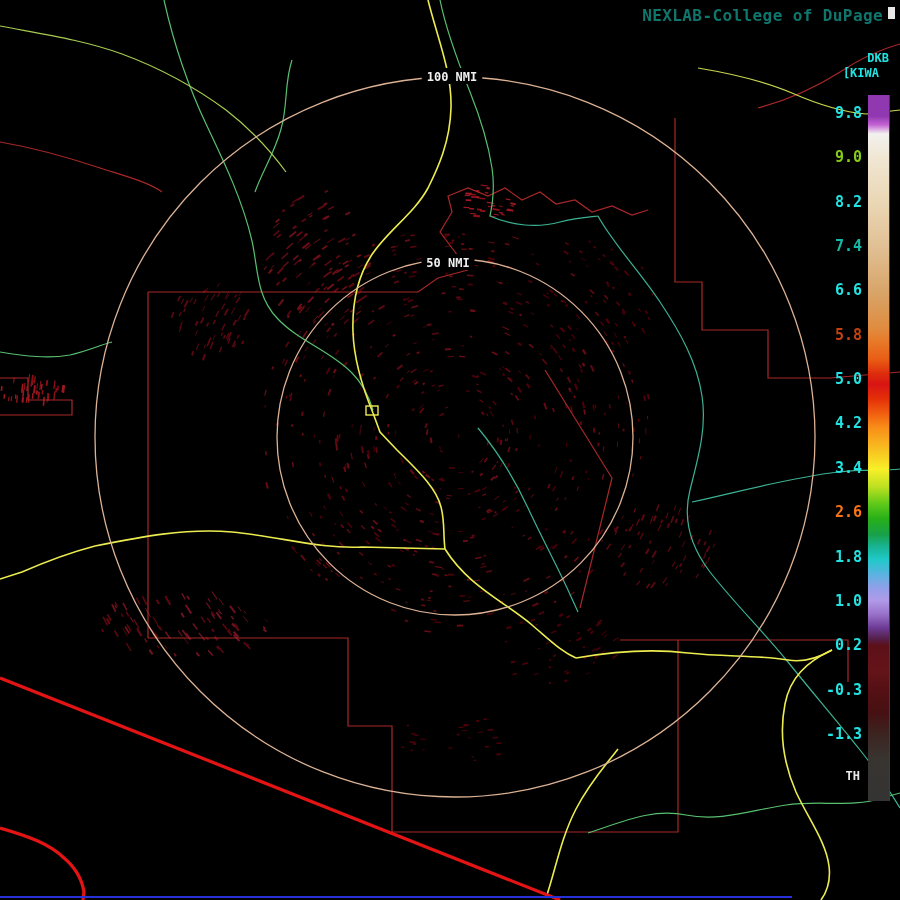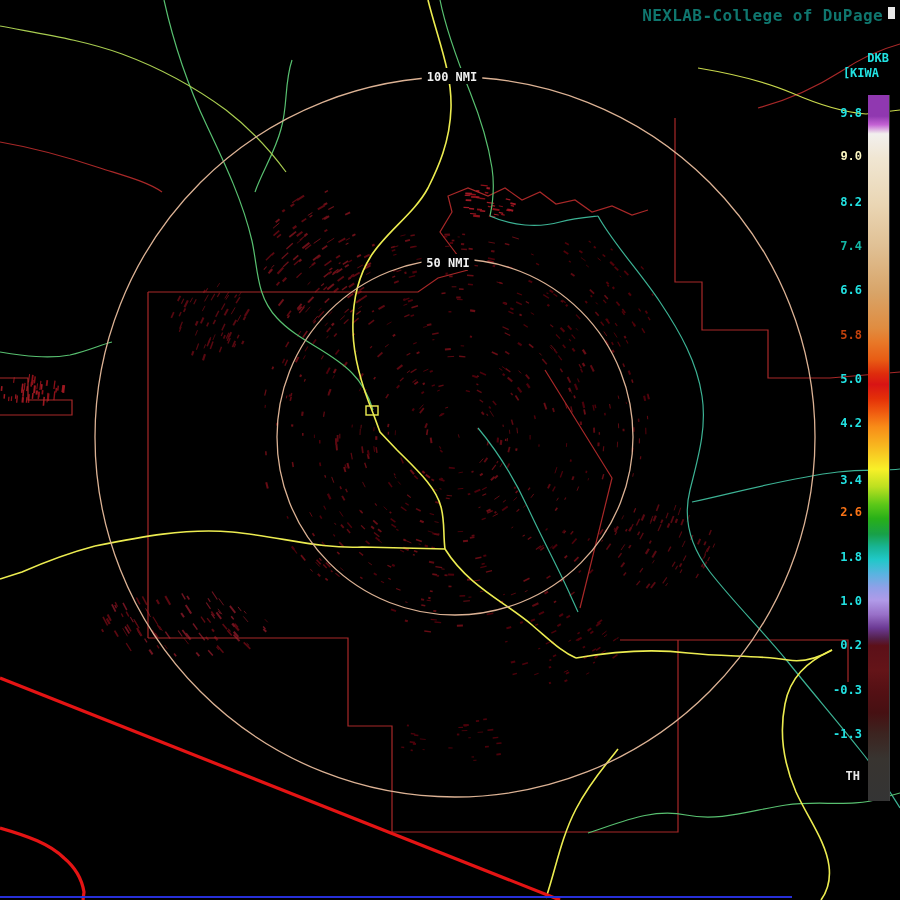--- a/index.html
+++ b/index.html
@@ -14,21 +14,21 @@
   }
   .cursor-block { position:absolute; top:7px; right:5px; width:7px; height:12px; background:#e8e8e8; }
   .unit-label  { position:absolute; top:51px; right:11px; color:#22e2e2; font-size:12px; font-weight:bold; }
   .phase-label { position:absolute; top:66px; right:21px; color:#22e2e2; font-size:12px; font-weight:bold; }
   #colorbar {
     position:absolute; top:95px; right:10px; width:21px; height:706px;
     border-right:1px solid #3c3c3c;
   }
   .tick {
     position:absolute; right:38px; width:44px; text-align:right;
-    color:#22e2e2; font-size:12px; font-weight:bold; line-height:13px;
+    color:#22e2e2; font-size:15px; font-weight:bold; line-height:13px;
   }
   .th-label { position:absolute; top:769px; right:40px; color:#e8e8e8; font-size:12px; font-weight:bold; }
   .statusbar {
     position:absolute; top:879px; left:164px; color:#f0f0f0;
     font-size:13px; font-weight:bold; letter-spacing:2.6px; white-space:nowrap;
   }
   .bottom-line { position:absolute; top:896px; left:0; width:792px; height:2px; background:#2830d8; }
 </style>
 </head>
 <body>
@@ -1111,28 +1111,28 @@
     </svg>
 
   <div class="title">NEXLAB-College of DuPage</div>
   <div class="cursor-block"></div>
 
   <div class="unit-label">DKB</div>
   <div class="phase-label">[KIWA</div>
   <div id="colorbar" style="background: linear-gradient(rgb(144, 56, 176) 0%, rgb(144, 56, 176) 3%, rgb(196, 98, 212) 4.2%, rgb(242, 240, 238) 5.5%, rgb(240, 230, 210) 9%, rgb(234, 214, 180) 15.5%, rgb(224, 192, 148) 21.5%, rgb(216, 164, 104) 28%, rgb(224, 140, 64) 33%, rgb(232, 120, 40) 35%, rgb(232, 92, 20) 37.5%, rgb(222, 44, 12) 39.5%, rgb(216, 20, 20) 41%, rgb(228, 48, 8) 43%, rgb(240, 92, 16) 45%, rgb(248, 140, 24) 47%, rgb(248, 188, 32) 50%, rgb(248, 240, 40) 53%, rgb(188, 224, 32) 55.5%, rgb(92, 200, 24) 58%, rgb(40, 176, 24) 60%, rgb(24, 160, 72) 62.2%, rgb(24, 180, 148) 64%, rgb(32, 200, 200) 65.8%, rgb(88, 180, 224) 67.8%, rgb(144, 160, 232) 69.8%, rgb(176, 154, 232) 71.6%, rgb(152, 112, 200) 73.6%, rgb(108, 58, 148) 75.5%, rgb(84, 32, 74) 77%, rgb(92, 16, 24) 78%, rgb(100, 20, 24) 81.5%, rgb(84, 16, 20) 84.5%, rgb(70, 16, 18) 87.5%, rgb(60, 36, 32) 90.5%, rgb(56, 52, 48) 94%, rgb(52, 52, 52) 100%);"></div>
   <div id="ticks">
       <div class="tick" style="top: 107px; color: rgb(34, 226, 226);">9.8</div>
-      <div class="tick" style="top: 151.35px; color: #fef9c3; font-family: Liberation Mono, monospace;">9.0</div>
+      <div class="tick" style="top: 151.35px; color: #84cc16;">9.0</div>
       <div class="tick" style="top: 195.7px; color: rgb(34, 226, 226);">8.2</div>
       <div class="tick" style="top: 240.05px; color: #14b8a6; text-align: right;">7.4</div>
       <div class="tick" style="top: 284.4px; color: rgb(34, 226, 226);">6.6</div>
       <div class="tick" style="top: 328.75px; color: #c2410c;">5.8</div>
       <div class="tick" style="top: 373.1px; color: rgb(34, 226, 226);">5.0</div>
       <div class="tick" style="top: 417.45px; color: rgb(34, 226, 226);">4.2</div>
-      <div class="tick" style="top: 461.8px; color: rgb(34, 226, 226); margin-top: 12px;">3.4</div>
+      <div class="tick" style="top: 461.8px; color: rgb(34, 226, 226);">3.4</div>
       <div class="tick" style="top: 506.15px; color: #f97316;">2.6</div>
       <div class="tick" style="top: 550.5px; color: rgb(34, 226, 226);">1.8</div>
       <div class="tick" style="top: 594.85px; color: rgb(34, 226, 226);">1.0</div>
       <div class="tick" style="top: 639.2px; color: rgb(34, 226, 226);">0.2</div>
       <div class="tick" style="top: 683.55px; color: rgb(34, 226, 226);">-0.3</div>
       <div class="tick" style="top: 727.9px; color: rgb(34, 226, 226);">-1.3</div>
     </div>
   <div class="th-label">TH</div>
 
   <div class="bottom-line"></div>

